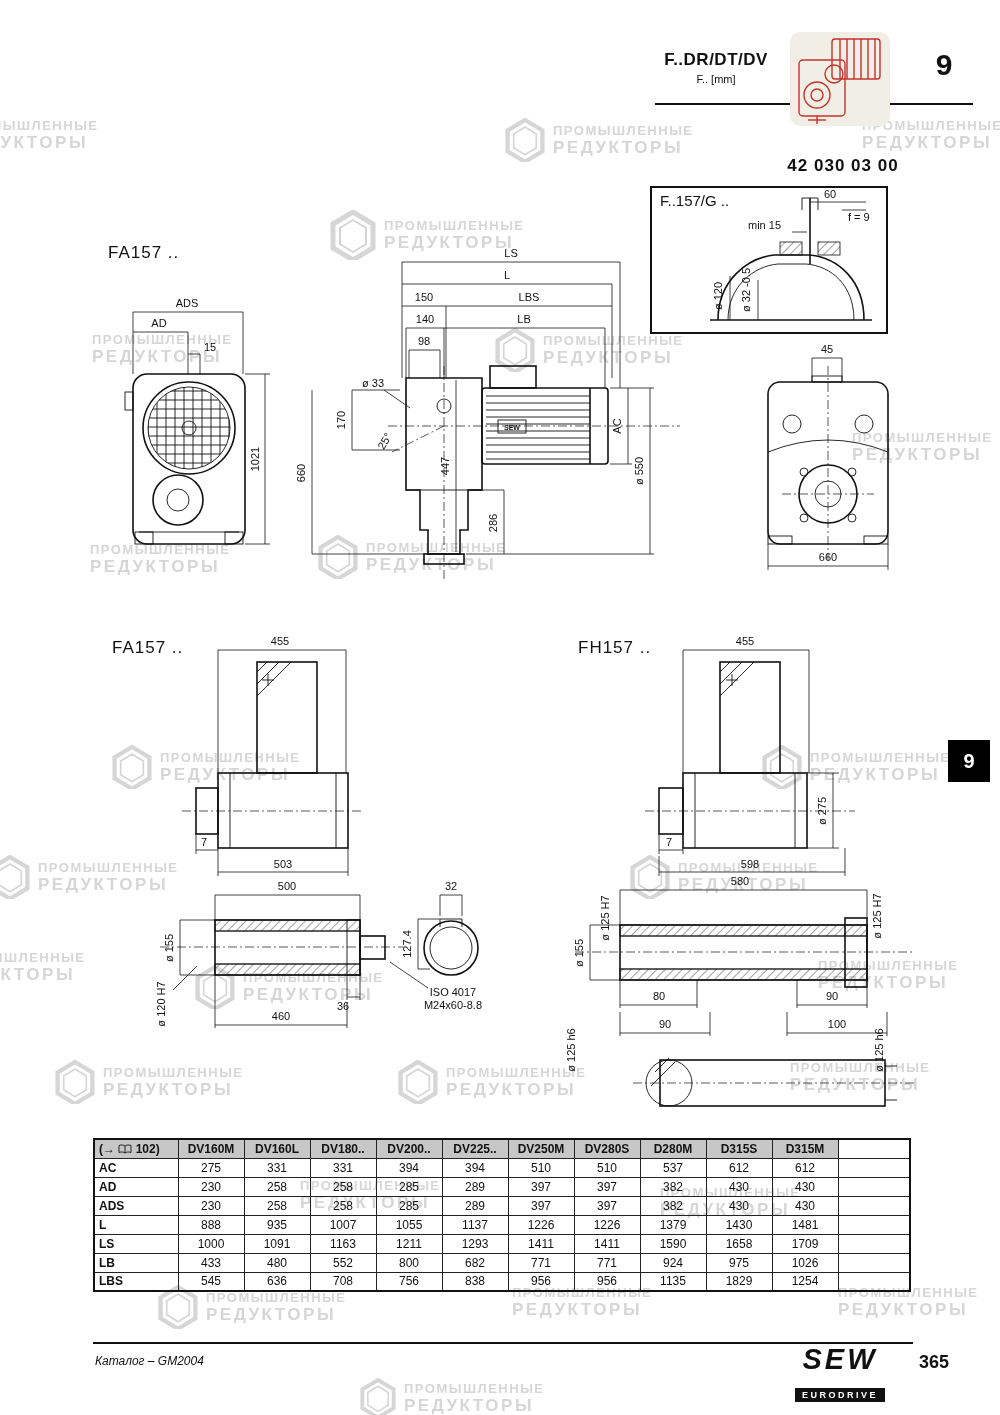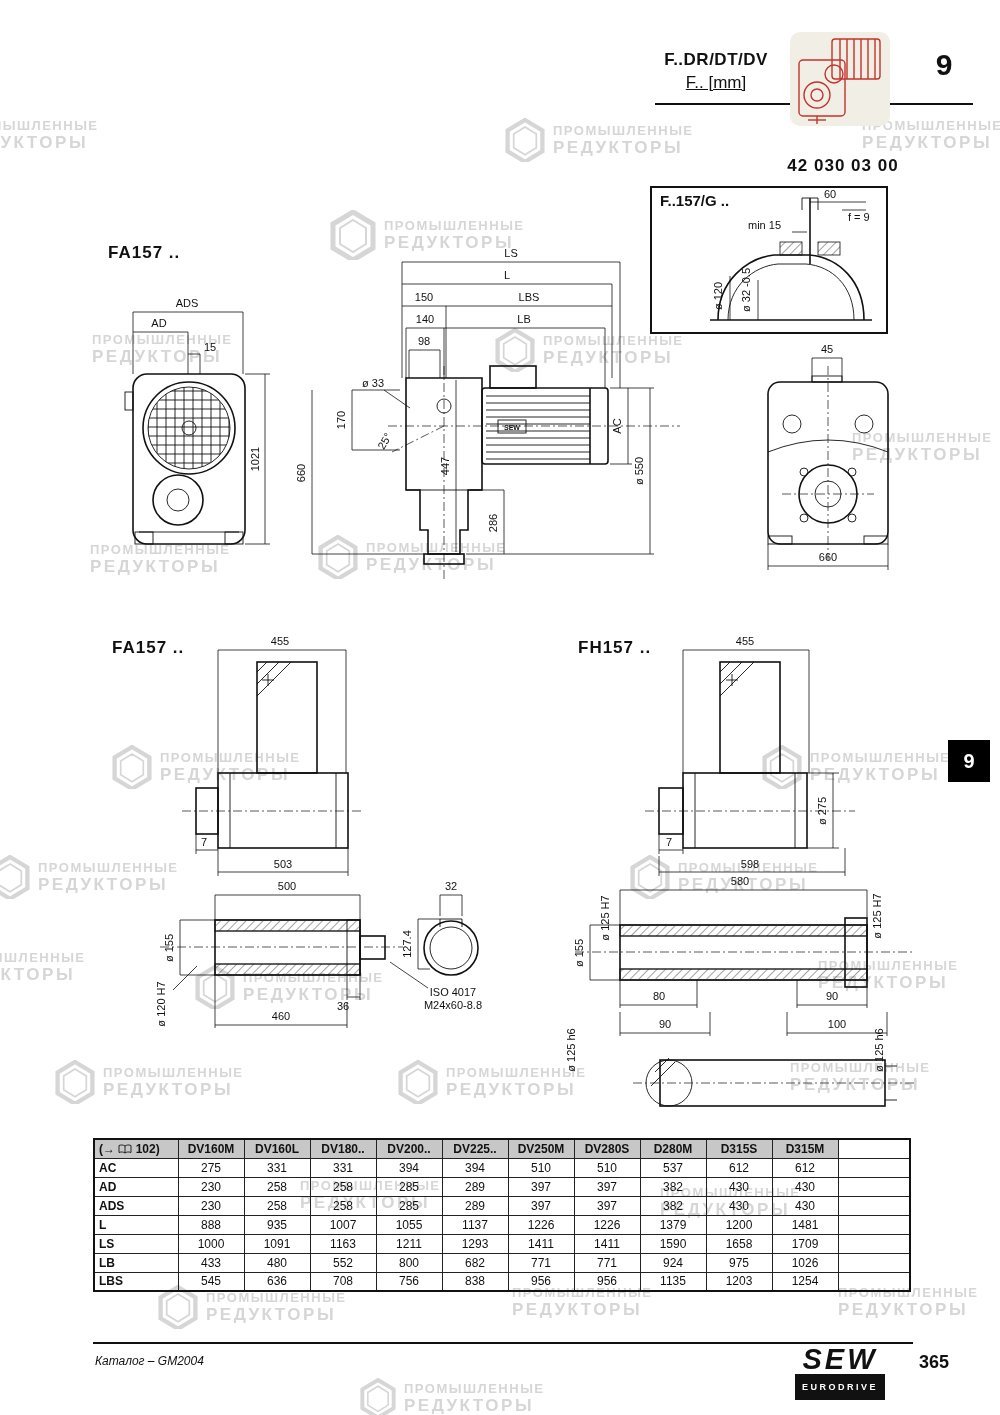--- a/index.html
+++ b/index.html
@@ -11,31 +11,31 @@
   
   .wm { position:absolute; display:flex; align-items:center; gap:8px; color:#d6d6d6; white-space:nowrap; z-index:0; }
   .wm .t1 { font-size:13px; font-weight:bold; letter-spacing:1.5px; display:block; }
   .wm .t2 { font-size:17px; font-weight:bold; letter-spacing:2.5px; display:block; }
 
   .z1 { z-index:1; }
 
   
   .doc-title { left:648px; top:50px; width:136px; text-align:center; }
   .doc-title .dt1 { font-size:17px; font-weight:bold; letter-spacing:0.5px; }
-  .doc-title .dt2 { font-size:17px; margin-top:3px;text-decoration:underline; }
+  .doc-title .dt2 { font-size:11px; margin-top:3px; }
   .chapter-num { left:918px; top:48px; width:52px; text-align:center; font-size:30px; font-weight:bold; }
   .header-rule { left:655px; top:103px; width:318px; height:2px; background:#111; }
   .icon-box { left:790px; top:32px; width:100px; height:94px; background:#f1eee6; border-radius:10px; }
   .part-number { left:778px; top:156px; width:130px; text-align:center; font-size:17px; font-weight:bold; letter-spacing:1px; }
 
   
   .inset-box { left:650px; top:186px; width:238px; height:148px; border:2px solid #111; }
-  .inset-title { position:absolute; left:8px; top:4px; font-size:15px; font-weight:bold; }
-
-  .drawing-title { font-size:17px; font-weight:bold; letter-spacing:1px; }
+  .inset-title { position:absolute; left:8px; top:4px; font-size:15px; font-weight:normal; }
+
+  .drawing-title { font-size:17px; font-weight:normal; letter-spacing:1px; }
 
   
   svg text { font-family:"Liberation Sans","DejaVu Sans",sans-serif; font-size:11px; fill:#111; }
   svg text.brand { font-size:7px; font-weight:bold; }
   svg .ol { fill:none; stroke:#111; stroke-width:1.6; }
   svg .tl { fill:none; stroke:#111; stroke-width:0.9; }
   svg .dim { stroke:#111; stroke-width:0.8; fill:none; }
   svg .cl { stroke:#111; stroke-width:0.7; stroke-dasharray:9 3 2 3; fill:none; }
 
   
@@ -49,21 +49,21 @@
   .book-icon-svg { vertical-align:-1px; }
 
   
   .side-tab { left:948px; top:740px; width:42px; height:42px; background:#000; color:#fff; display:flex; align-items:center; justify-content:center; font-size:20px; font-weight:bold; z-index:2; }
 
   
   .footer-rule { left:93px; top:1342px; width:820px; height:2px; background:#111; }
   .footer-catalog { left:95px; top:1354px; font-size:12px; font-style:italic; }
   .sew-logo { left:795px; top:1346px; width:90px; text-align:center; }
   .sew-word { font-size:29px; font-weight:bold; font-style:italic; letter-spacing:3px; line-height:27px; }
-  .sew-bar { background:#111; color:#fff; font-size:9px; font-weight:bold; letter-spacing:2.5px; padding:8px 2px; margin-top:1px; }
+  .sew-bar { background:#111; color:#fff; font-size:9px; font-weight:bold; letter-spacing:2.5px; padding:2px 2px; margin-top:15px; }
   .page-num { left:903px; top:1352px; width:62px; text-align:center; font-size:18px; font-weight:bold; }
 </style>
 </head>
 <body>
 
 <div class="page">
 
   <div>
     <div class="wm" style="left:-42px; top:118px;">
         <span>
@@ -696,21 +696,21 @@
         <tr>
           <th>L</th>
           <td>888</td>
           <td>935</td>
           <td>1007</td>
           <td>1055</td>
           <td>1137</td>
           <td>1226</td>
           <td>1226</td>
           <td>1379</td>
-          <td>1200</td>
+          <td>1430</td>
           <td>1481</td>
           <td class="blank"></td>
         </tr>
         <tr>
           <th>LS</th>
           <td>1000</td>
           <td>1091</td>
           <td>1163</td>
           <td>1211</td>
           <td>1293</td>
@@ -738,21 +738,21 @@
         <tr>
           <th>LBS</th>
           <td>545</td>
           <td>636</td>
           <td>708</td>
           <td>756</td>
           <td>838</td>
           <td>956</td>
           <td>956</td>
           <td>1135</td>
-          <td>1203</td>
+          <td>1829</td>
           <td>1254</td>
           <td class="blank"></td>
         </tr>
       </tbody>
   </table>
 
   <div class="abs side-tab">9</div>
 
   <div class="abs footer-rule z1"></div>
   <div class="abs footer-catalog z1">Каталог – GM2004</div>

